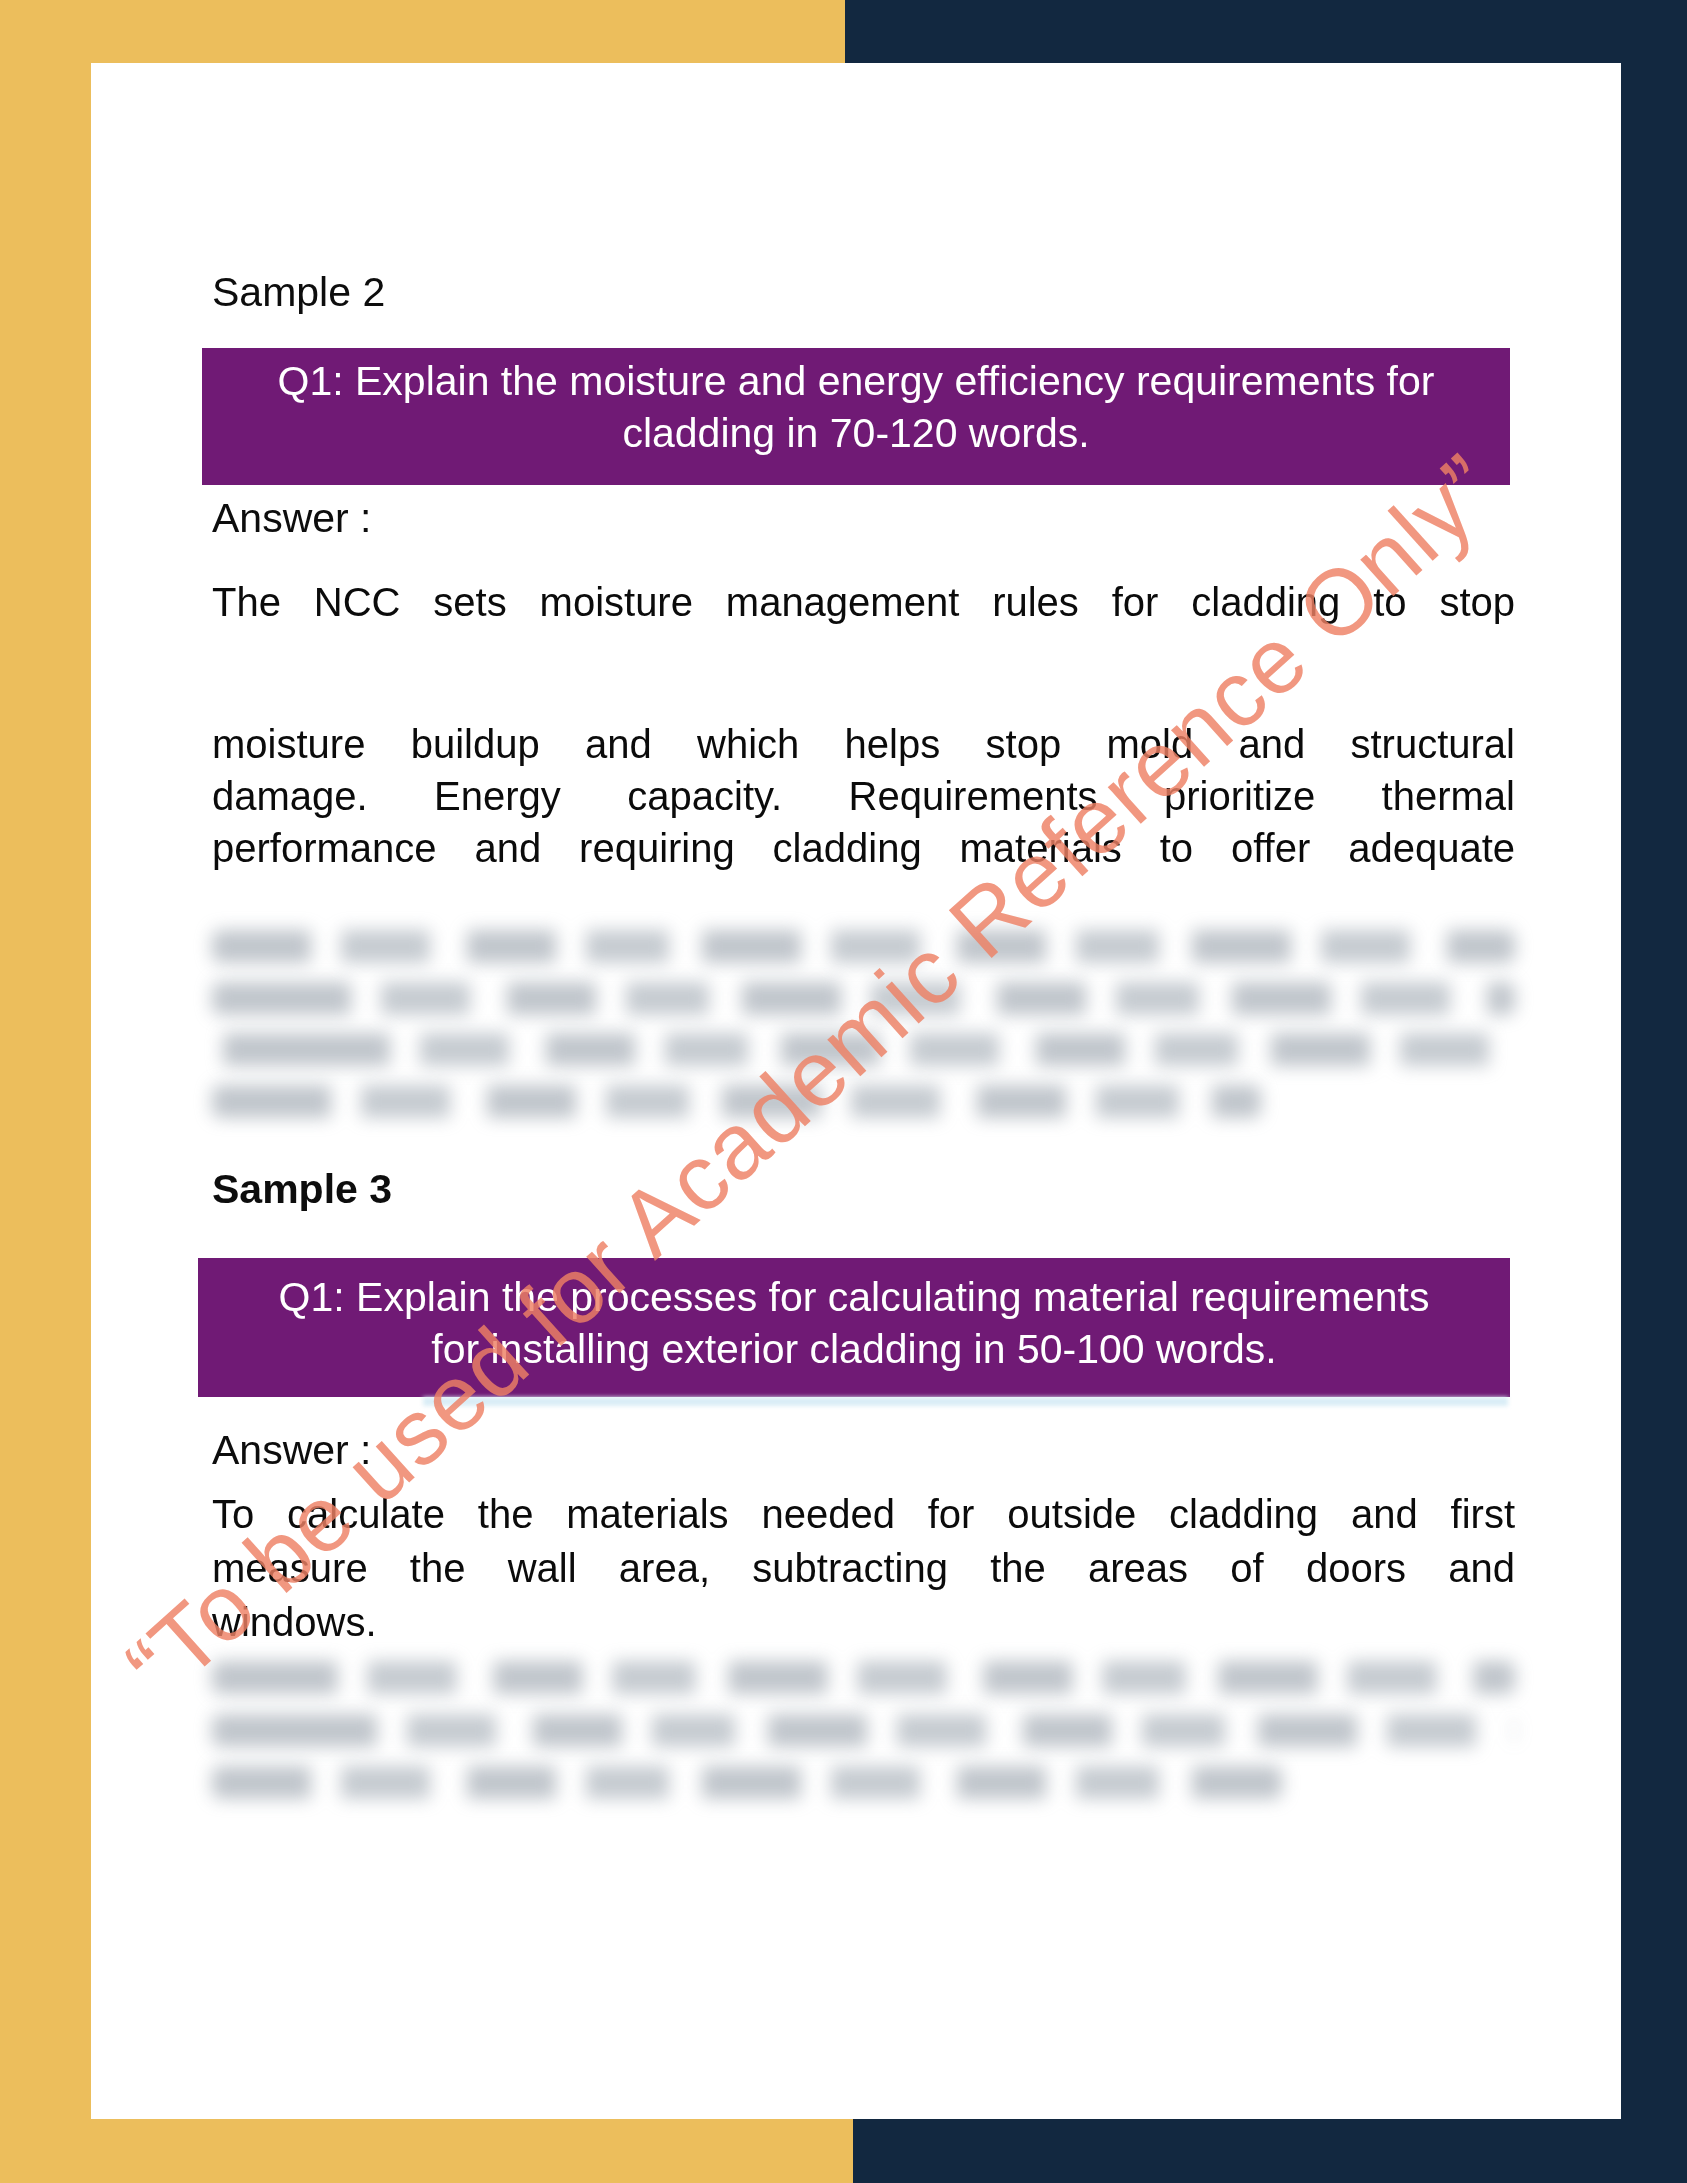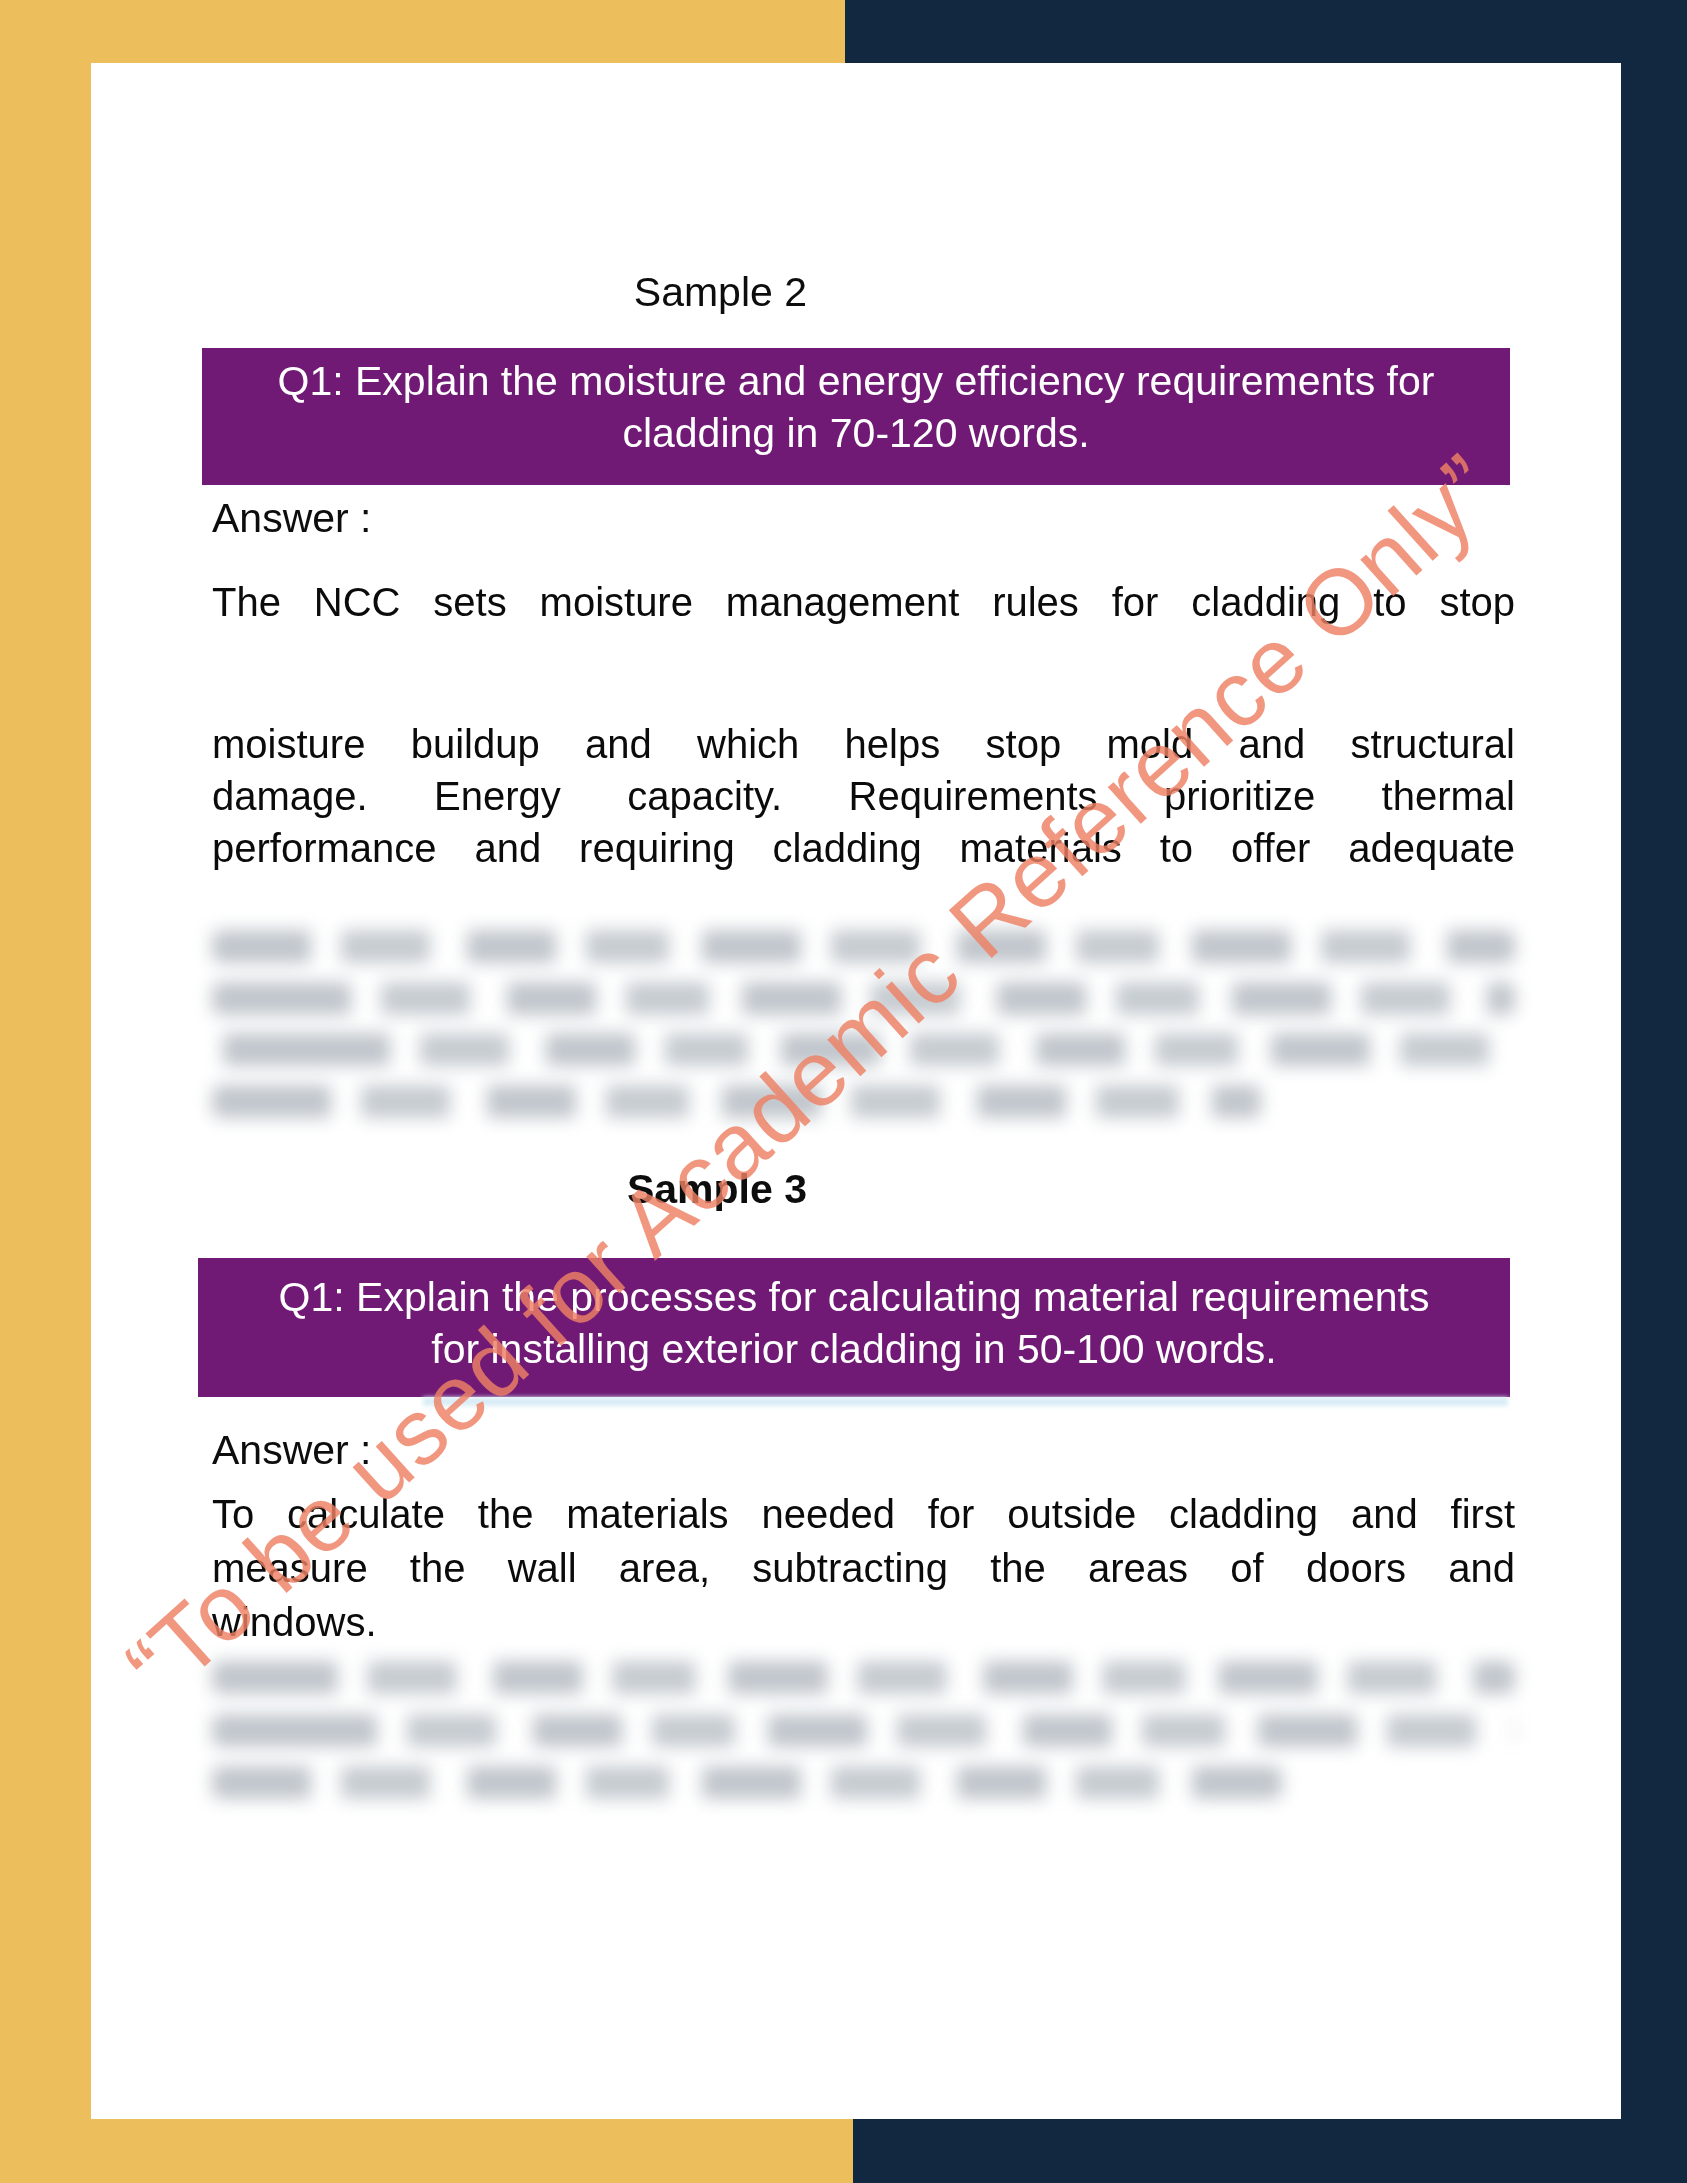--- a/index.html
+++ b/index.html
@@ -15,21 +15,21 @@
   .band-top-yellow{left:0;top:0;width:845px;height:63px;background:#ecbe5c;}
   .band-top-navy{left:845px;top:0;width:842px;height:63px;background:#122840;}
   .strip-left-yellow{left:0;top:0;width:91px;height:2183px;background:#ecbe5c;}
   .strip-right-navy{left:1621px;top:0;width:66px;height:2183px;background:#122840;}
   .band-bottom-yellow{left:0;top:2119px;width:853px;height:64px;background:#ecbe5c;}
   .band-bottom-navy{left:853px;top:2119px;width:834px;height:64px;background:#122840;}
   .page{left:91px;top:63px;width:1530px;height:2056px;background:#ffffff;}
 
   
   .heading{
-    left:212px;width:595px;font-size:41px;line-height:52px;color:#0d0d0d;text-align:right;
+    left:212px;width:595px;font-size:41px;line-height:52px;color:#0d0d0d;
   }
   .answer-label{
     left:212px;width:595px;font-size:41px;line-height:52px;color:#0d0d0d;
   }
   .para{left:212px;width:1303px;font-size:40px;line-height:52px;color:#0b0b0b;}
   .para .jline{text-align:justify;text-align-last:justify;width:1303px;}
   .para .lline{text-align:left;width:1303px;}
   .para3{line-height:54px;}
 
   

